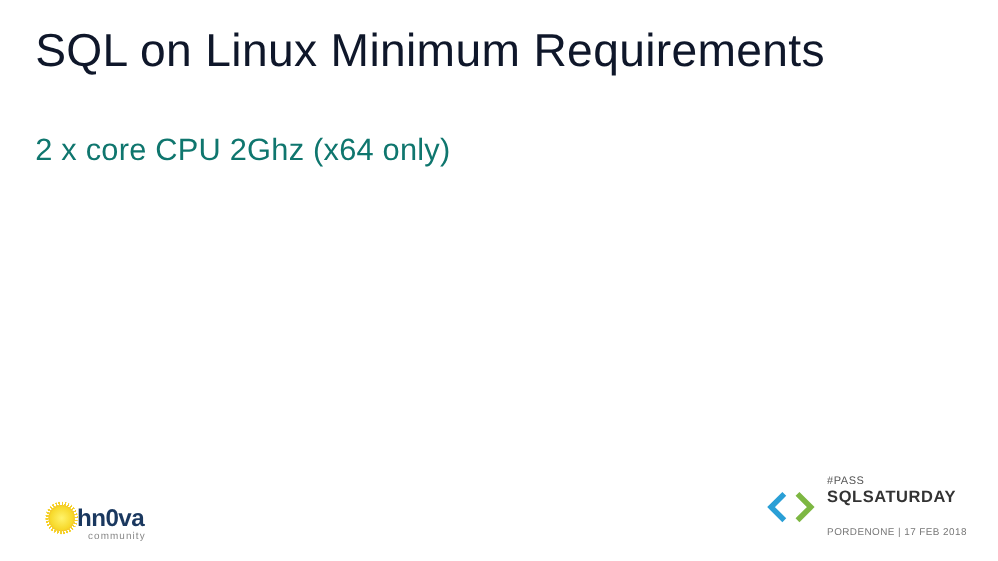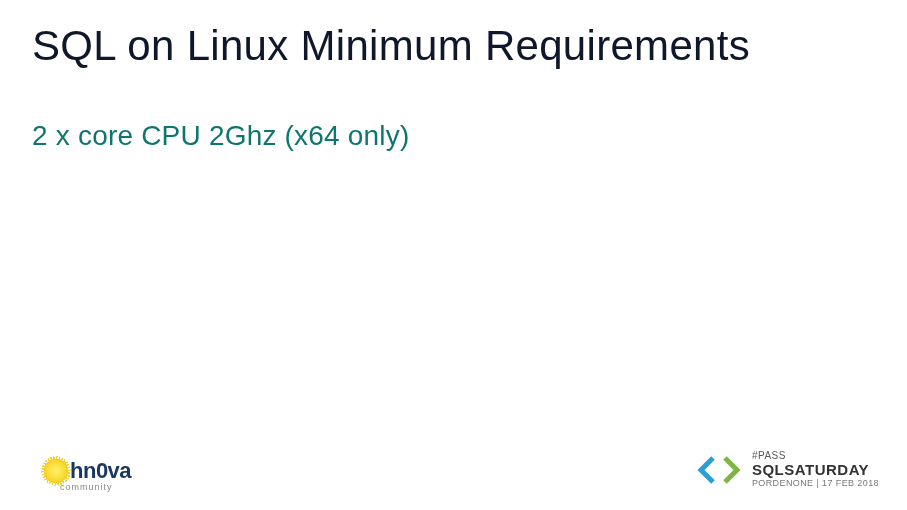--- a/index.html
+++ b/index.html
@@ -83,21 +83,21 @@
     font-weight: 800;
     font-size: 22px;
     color: #1a385f;
     letter-spacing: -0.5px;
   }
   .innova-sub {
     font-size: 9px;
     letter-spacing: 1px;
     color: #888888;
     margin-top: -2px;
-    margin-left: 16px;
+    margin-left: 36px;
   }
   
   .logo-right {
     position: absolute;
     right: 28px;
     bottom: 4px;
     display: flex;
     align-items: center;
     gap: 10px;
   }
@@ -119,21 +119,21 @@
   .sqlsaturday {
     font-size: 15px;
     font-weight: 700;
     letter-spacing: 0.5px;
     color: #333333;
   }
   .sql-event {
     font-size: 9px;
     color: #777777;
     letter-spacing: 0.4px;
-    margin-top: 1px;
+    margin-top: 19px;
   }
 </style>
 </head>
 <body>
 
 <div class="slide">
 
   <div class="title">SQL on Linux Minimum Requirements</div>
 
   <div class="bullets">

